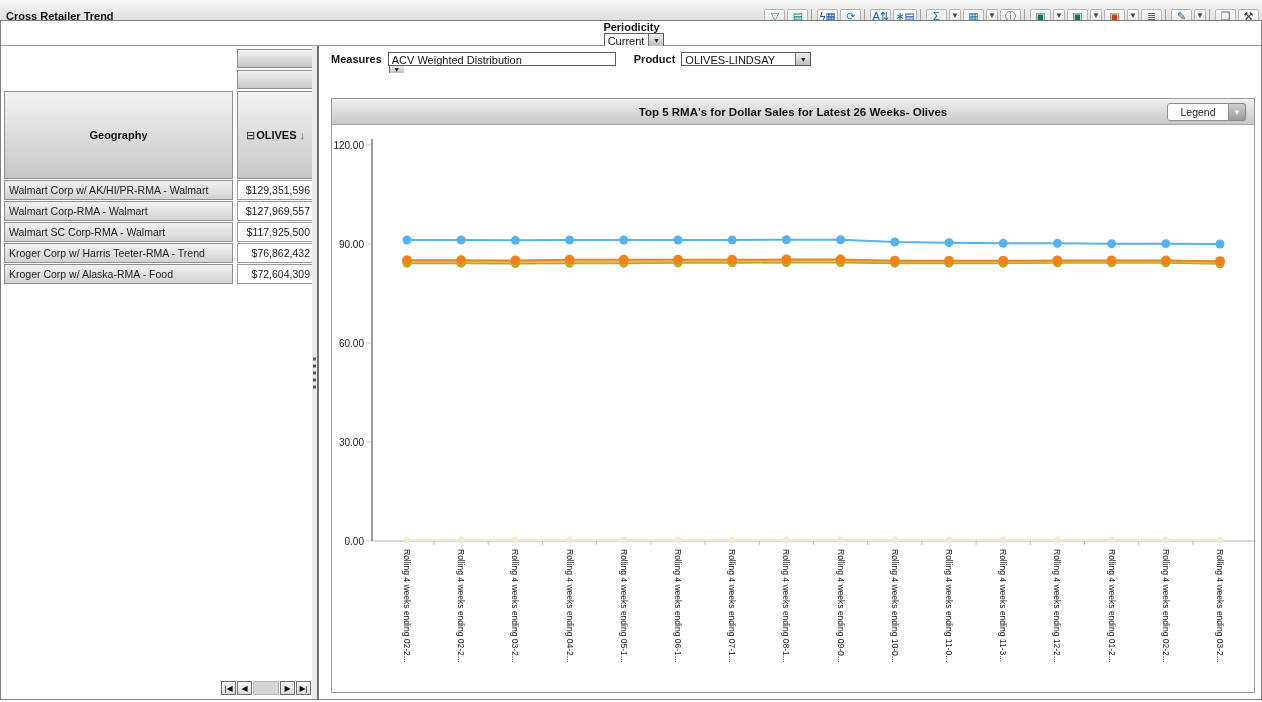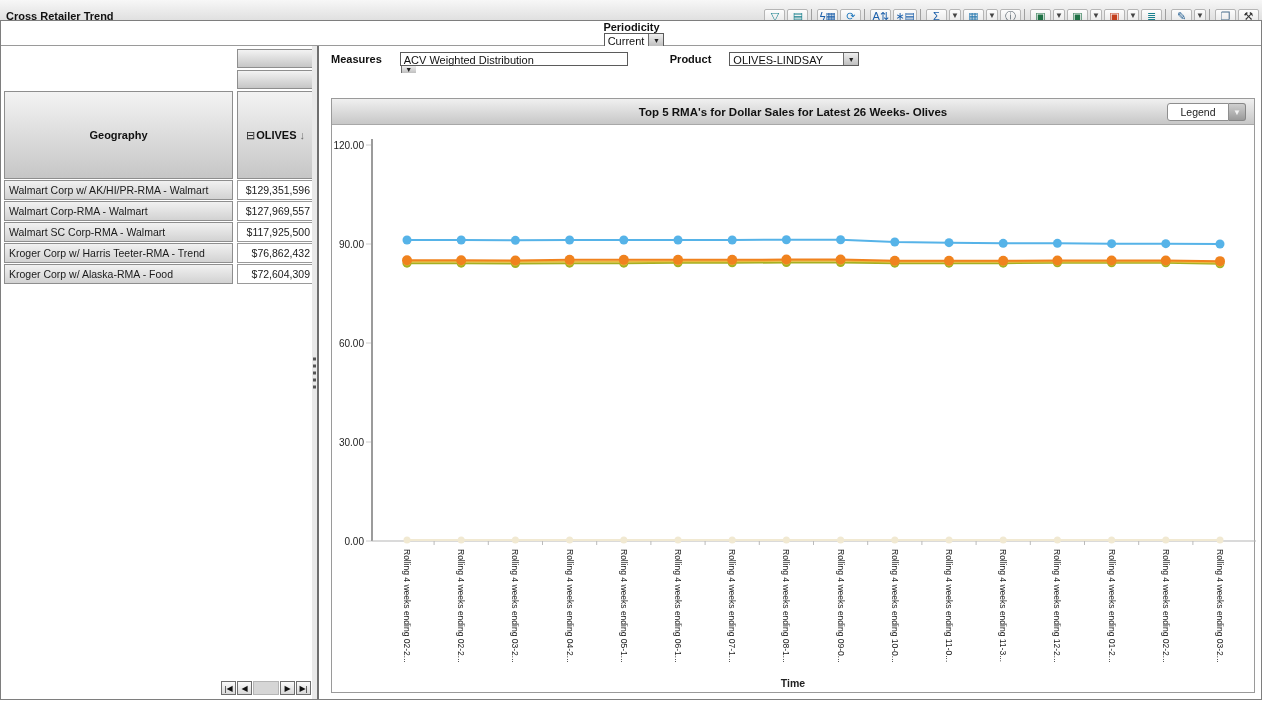--- a/index.html
+++ b/index.html
@@ -50,21 +50,21 @@
   .splitter { position:absolute; right:0px; top:0; bottom:0; width:5px; background:#e9e9e9; cursor:col-resize; }
   .splitter .dots { position:absolute; left:1px; top:50%; transform:translateY(-50%); display:flex; flex-direction:column; gap:4px; }
   .splitter .dots i { width:3px; height:3px; background:#555; display:block; }
   .pager { position:absolute; right:6px; bottom:4px; display:flex; align-items:center; }
   .pgbtn { width:15px; height:14px; border:1px solid #6e6e6e; background:linear-gradient(180deg,#fafafa,#d9d9d9);
     font-size:8px; display:flex; align-items:center; justify-content:center; color:#111; cursor:pointer; margin-left:1px; }
   .pg-gap { width:26px; height:14px; background:#d6d6d6; border:1px solid #b5b5b5; margin-left:1px; }
 
   
   .right-panel { position:absolute; left:320px; top:25px; right:0; bottom:0; background:#fff; }
-  .controls { position:absolute; left:10px; top:6px; display:flex; align-items:center;gap:12px; }
+  .controls { position:absolute; left:10px; top:6px; display:flex; align-items:center; }
   .controls .blabel { margin-right:6px; }
   .controls .gap { width:18px; }
 
   .chart-box { position:absolute; left:10px; right:6px; top:52px; bottom:6px; border:1px solid #9a9a9a; background:#fff; }
   .chart-title-bar { height:26px; background:linear-gradient(180deg,#f0f0f0,#c7c7c7); border-bottom:1px solid #a8a8a8;
     display:flex; align-items:center; justify-content:center; position:relative; }
   .chart-title { font-size:11.5px; font-weight:bold; color:#111; }
   .legend-ctl { position:absolute; right:8px; top:4px; display:flex; height:18px; cursor:pointer;text-align:right; }
   .legend-ctl .lbox { width:62px; background:#fff; border:1px solid #8e8e8e; border-radius:3px 0 0 3px;
     display:flex; align-items:center; justify-content:center; font-size:10.5px; color:#222; }
@@ -322,17 +322,16 @@
             <circle cx="454.40000000000003" cy="134.51" r="5" fill="#f0821e"></circle>
             <circle cx="508.6" cy="134.51" r="5" fill="#f0821e"></circle>
             <circle cx="562.8" cy="135.82999999999998" r="5" fill="#f0821e"></circle>
             <circle cx="617" cy="135.82999999999998" r="5" fill="#f0821e"></circle>
             <circle cx="671.2" cy="135.82999999999998" r="5" fill="#f0821e"></circle>
             <circle cx="725.4000000000001" cy="135.5" r="5" fill="#f0821e"></circle>
             <circle cx="779.6" cy="135.5" r="5" fill="#f0821e"></circle>
             <circle cx="833.8000000000001" cy="135.5" r="5" fill="#f0821e"></circle>
             <circle cx="888" cy="136.16000000000003" r="5" fill="#f0821e"></circle>
           </svg>
-        <div class="time-label">Time</div>
       </div>
     </div>
   </div>
 </div>
 
 </body></html>

